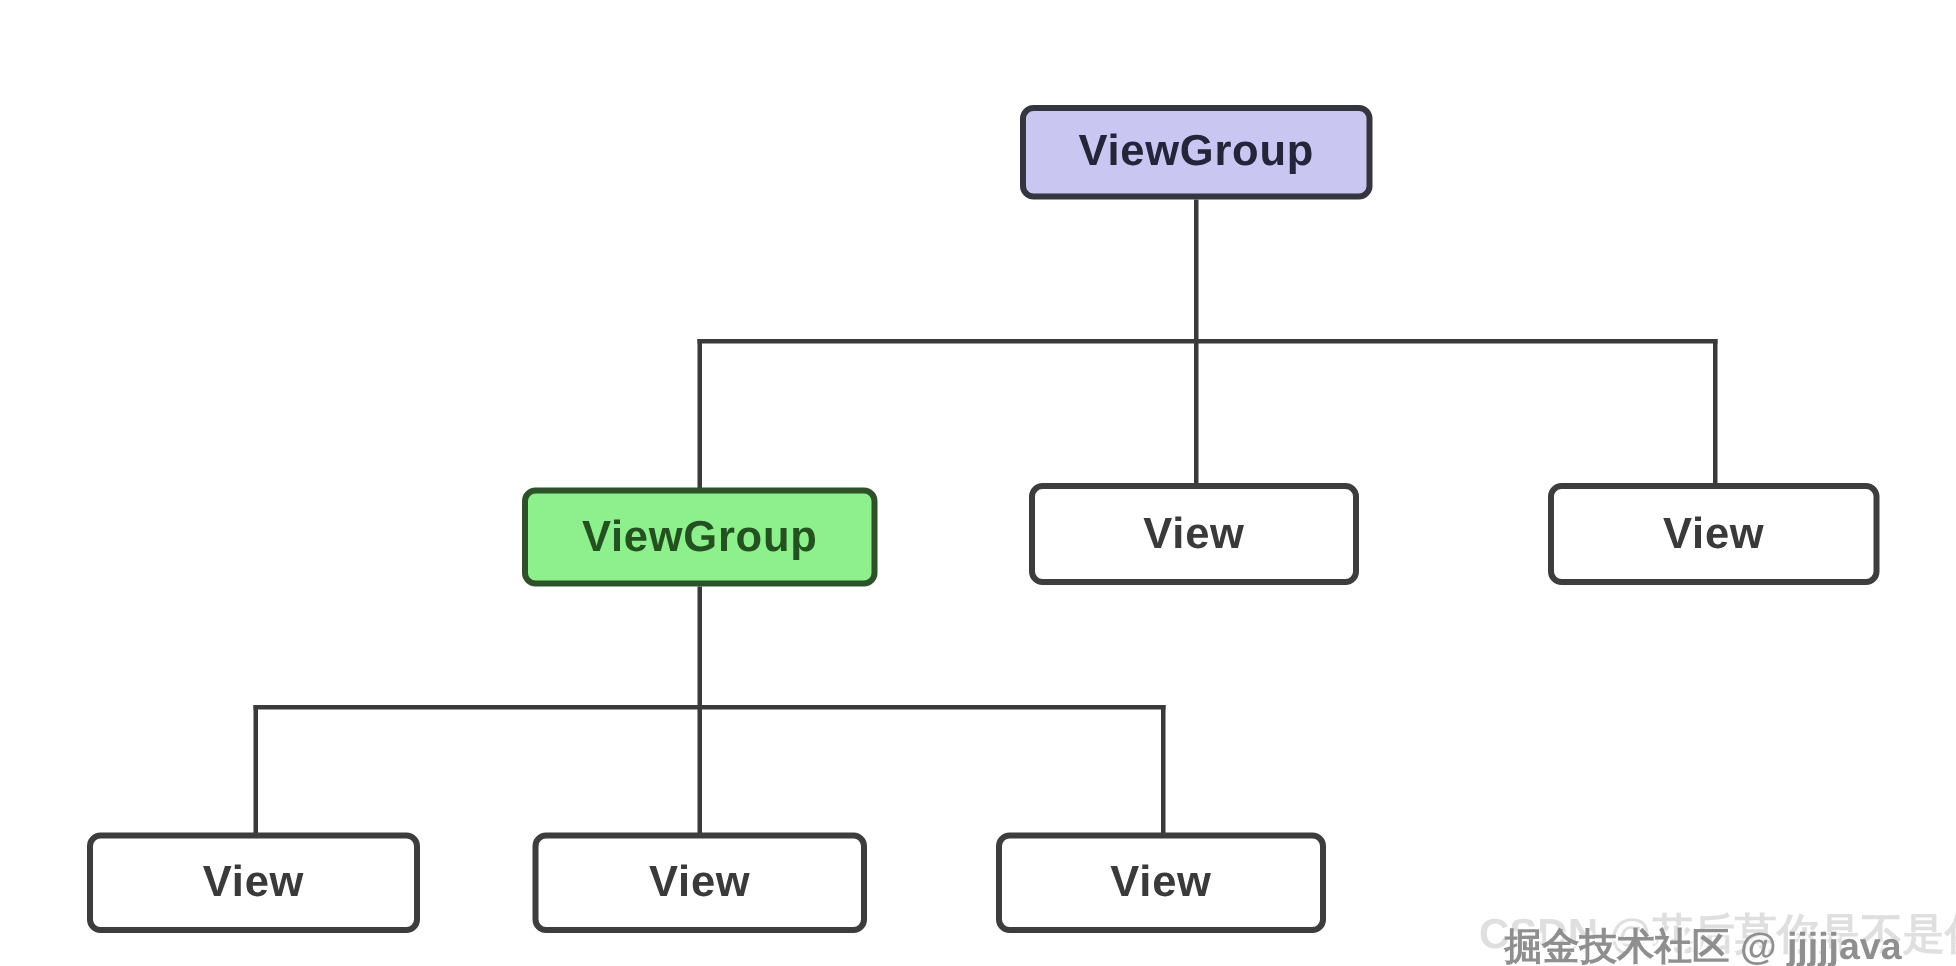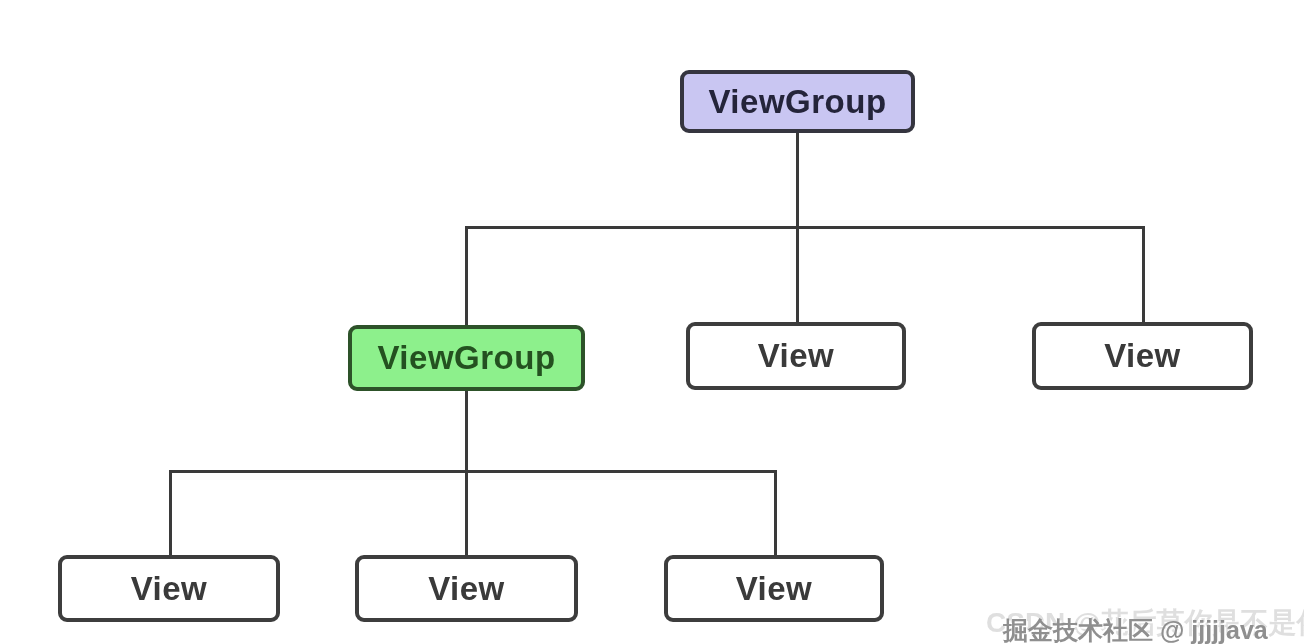--- a/index.html
+++ b/index.html
@@ -22,21 +22,21 @@
   .node {
     position: absolute;
     box-sizing: border-box;
     display: flex;
     align-items: center;
     justify-content: center;
     border: 4px solid #3d3d3d;
     border-radius: 9px;
     background: #ffffff;
     font-weight: bold;
-    font-size: 33px;
+    font-size: 29px;
     color: #3a3a3a;
     letter-spacing: 0.5px;
   }
   
   .node-root        { left: 680px;  top: 70px;  width: 235px; height: 63px;
                       background: #c9c6f2; border-color: #35353f; color: #24243a; }
   .node-l2-group    { left: 348px;  top: 325px; width: 237px; height: 66px;
                       background: #8df08c; border-color: #2d5229; color: #245120; }
   .node-l2-view-mid   { left: 686px;  top: 322px; width: 220px; height: 68px; }
   .node-l2-view-right { left: 1032px; top: 322px; width: 221px; height: 68px; }

